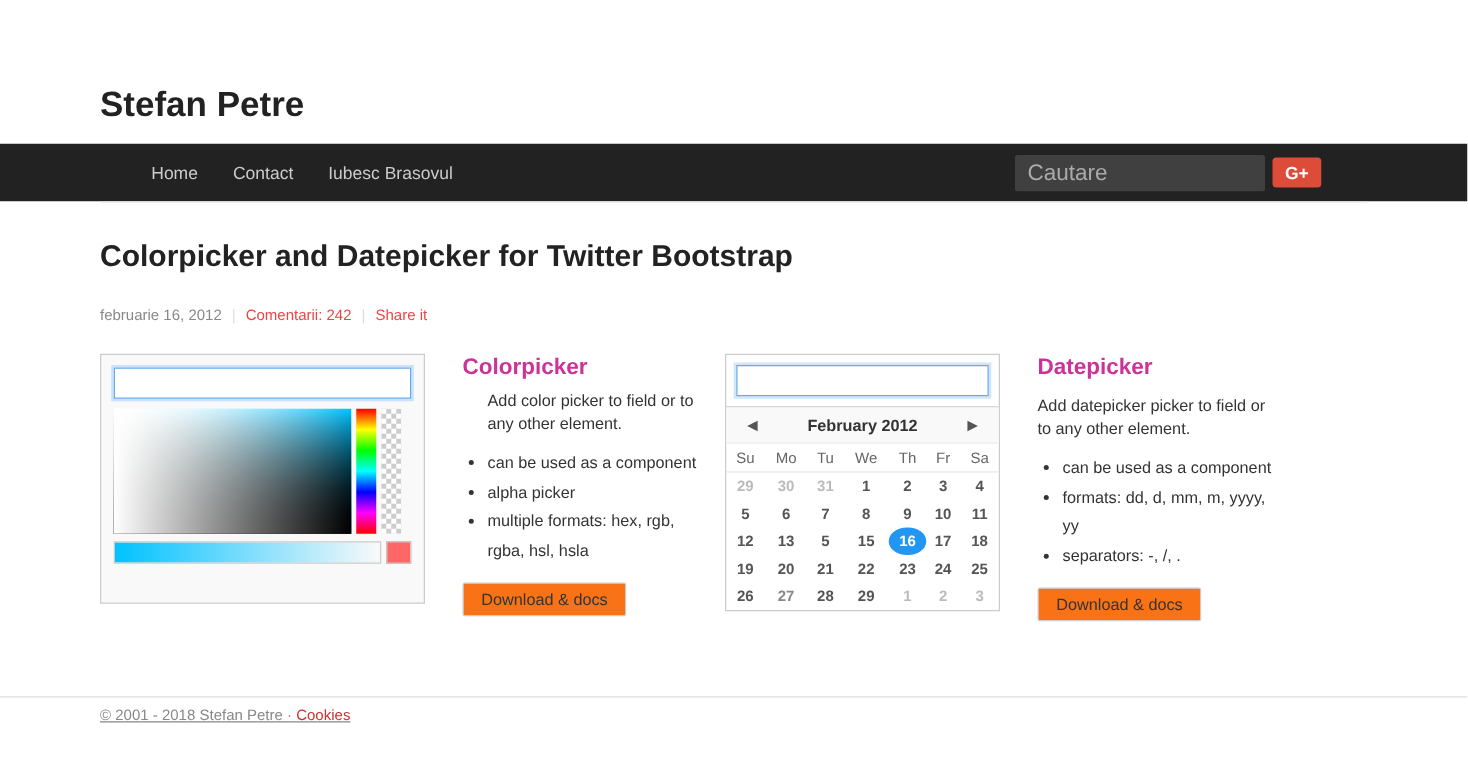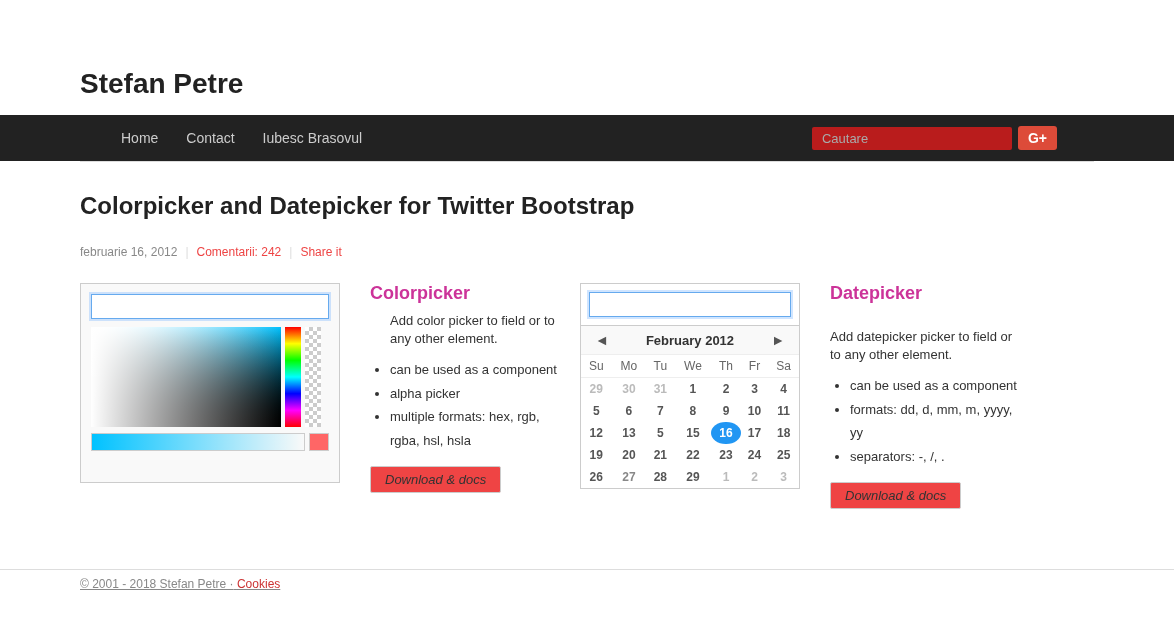--- a/index.html
+++ b/index.html
@@ -32,26 +32,26 @@
       text-decoration: none;
       font-size: 14px;
       padding: 14px 4px;
     }
     .navbar-search {
       display: flex;
       align-items: center;
       gap: 6px;
     }
     .navbar-search input {
-      background: #b91c1c;
+      background: #404040;
       border: none;
       color: #ccc;
       padding: 4px 10px;
       width: 200px;
-      font-size: 13px;
+      font-size: 18px;
       border-radius: 2px;
       outline: none;
     }
     .navbar-search input::placeholder { color: #aaa; }
     .gplus-btn {
       background: #dd4b39;
       color: #fff;
       border: none;
       border-radius: 3px;
       padding: 4px 10px;
@@ -185,27 +185,26 @@
       margin-left: 20px;
     }
     .cp-info ul {
       padding-left: 20px;
       font-size: 13px;
       line-height: 1.8;
       margin-bottom: 14px;
     }
     .download-btn {
       border: 1px solid #ccc;
-      background: #ef4444;
+      background: #f97316;
       padding: 5px 14px;
       font-size: 13px;
       cursor: pointer;
       border-radius: 2px;
       color: #333;
-      font-style: italic;
     }
 
     
     .calendar-widget {
       width: 220px;
       border: 1px solid #ccc;
       background: #fff;
       font-size: 13px;
     }
     .cal-input-row {
@@ -274,21 +273,21 @@
 
     
     .dp-info {
       width: 200px;
       padding-left: 10px;
     }
     .dp-info h3 {
       color: #cc3399;
       font-size: 18px;
       font-weight: bold;
-      margin-bottom: 24px;
+      margin-bottom: 12px;
     }
     .dp-info p {
       font-size: 13px;
       margin-bottom: 10px;
       line-height: 1.4;
     }
     .dp-info ul {
       padding-left: 20px;
       font-size: 13px;
       line-height: 1.8;

